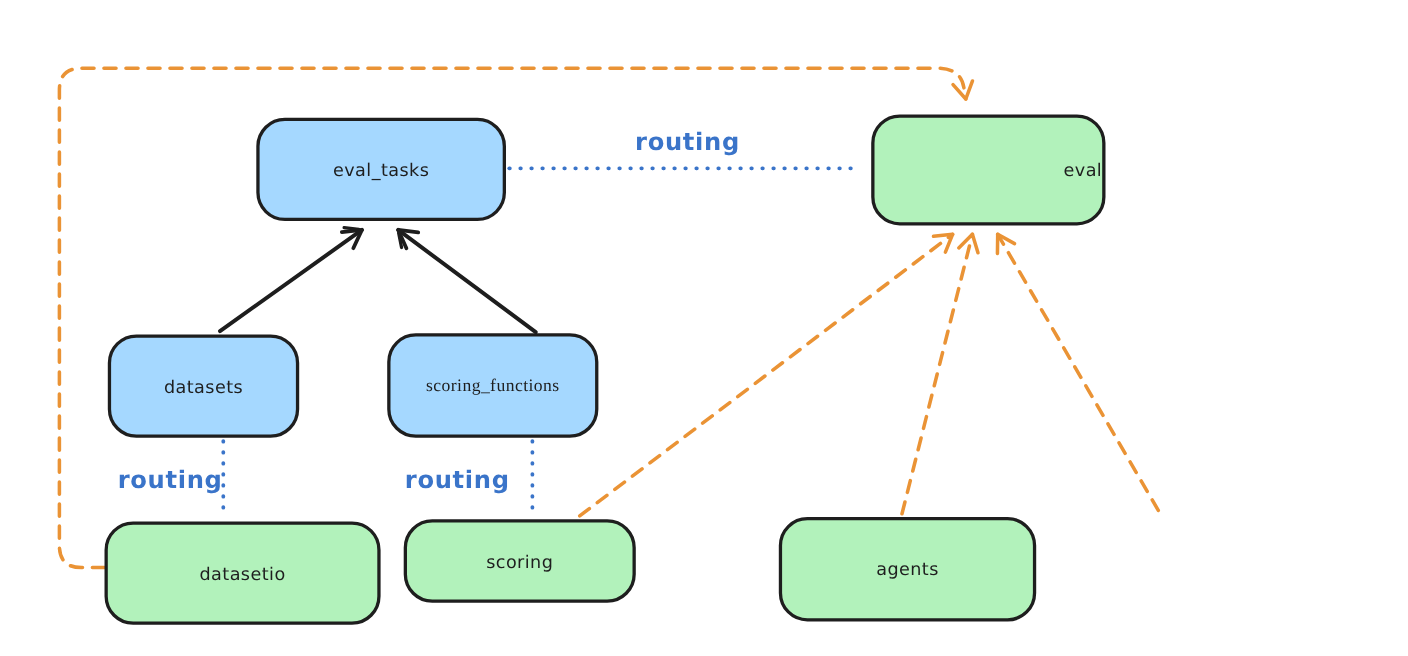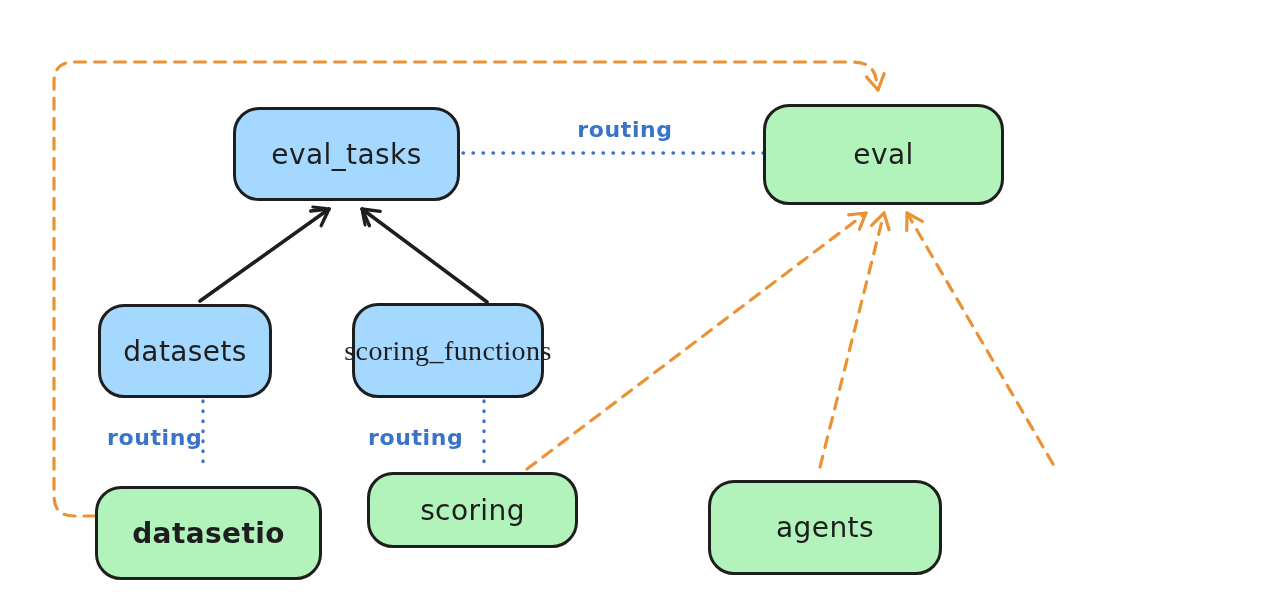--- a/index.html
+++ b/index.html
@@ -20,21 +20,21 @@
   }
   .node {
     position: absolute;
     box-sizing: border-box;
     border: 3px solid #1e1e1e;
     border-radius: 26px;
     display: flex;
     align-items: center;
     justify-content: center;
     color: #1e1e1e;
-    font-size: 28px;
+    font-size: 16px;
     letter-spacing: 0.4px;
   }
   .node.api { background: #a5d8ff; }
   .node.provider { background: #b2f2bb; }
   .edge-label {
     position: absolute;
     color: #3a74c9;
     font-weight: 700;
     font-size: 22px;
     letter-spacing: 0.6px;
@@ -68,41 +68,41 @@
     <path d="M 95,516 L 74,516 Q 54,516 54,496 L 54,82 Q 54,62 74,62 L 852,62 Q 875,62 876.5,82 L 878,90" fill="none" stroke="#ea9335" stroke-width="3.2" stroke-linecap="round" stroke-dasharray="11 9" marker-end="url(#arrow-orange)"></path>
     <path d="M 527,469 L 866,213" fill="none" stroke="#ea9335" stroke-width="3.2" stroke-linecap="round" stroke-dasharray="11 9" marker-end="url(#arrow-orange)"></path>
     <path d="M 820,467 L 884,213" fill="none" stroke="#ea9335" stroke-width="3.2" stroke-linecap="round" stroke-dasharray="11 9" marker-end="url(#arrow-orange)"></path>
     <path d="M 1053,464 L 907,213" fill="none" stroke="#ea9335" stroke-width="3.2" stroke-linecap="round" stroke-dasharray="11 9" marker-end="url(#arrow-orange)"></path>
   </svg>
 
   <div class="node api" style="left:233px; top:107px; width:227px; height:94px;">
     <span>eval_tasks</span>
   </div>
 
-  <div class="node provider" style="left:763px; top:104px; width:241px; height:101px;">
+  <div class="node provider" style="left:792px; top:104px; width:213px; height:101px;justify-content:flex-end;">
     <span>eval</span>
   </div>
 
   <div class="node api" style="left:98px; top:304px; width:174px; height:94px;">
     <span>datasets</span>
   </div>
 
   <div class="node api" style="left:352px; top:303px; width:192px; height:95px;font-family:Liberation Serif, serif;">
     <span>scoring_functions</span>
   </div>
 
-  <div class="node provider" style="left:95px; top:486px; width:227px; height:94px;font-weight:bold;">
+  <div class="node provider" style="left:95px; top:474px; width:251px; height:94px;">
     <span>datasetio</span>
   </div>
 
   <div class="node provider" style="left:367px; top:472px; width:211px; height:76px;">
     <span>scoring</span>
   </div>
 
-  <div class="node provider" style="left:708px; top:480px; width:234px; height:95px;">
+  <div class="node provider" style="left:708px; top:470px; width:234px; height:95px;">
     <span>agents</span>
   </div>
 
 
   <span class="edge-label" style="left:560px; top:117px; width:130px;">routing</span>
   <span class="edge-label" style="left:107px; top:425px; width:90px;">routing</span>
   <span class="edge-label" style="left:368px; top:425px; width:90px;">routing</span>
 
 </div>
 

